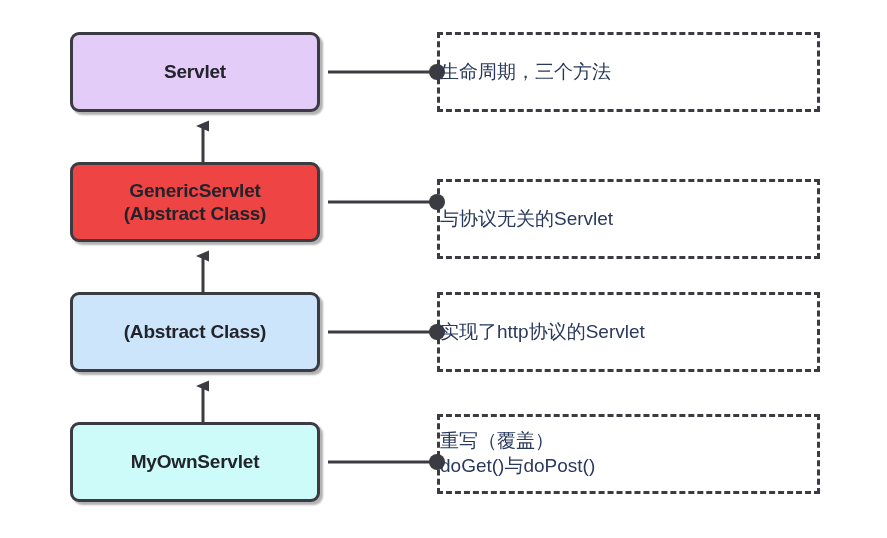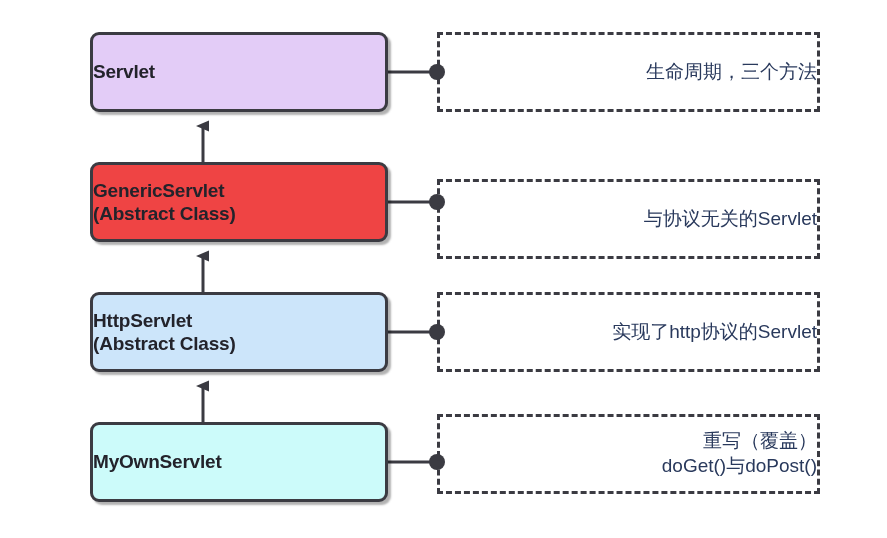--- a/index.html
+++ b/index.html
@@ -26,29 +26,29 @@
     left: 0;
     top: 0;
     width: 887px;
     height: 538px;
     pointer-events: none;
   }
 
   
   .class-box {
     position: absolute;
-    left: 90px;
-    width: 298px;
+    left: 70px;
+    width: 250px;
     height: 80px;
     box-sizing: border-box;
     border: 3px solid #3b3b42;
     border-radius: 9px;
     display: flex;
     flex-direction: column;
-    align-items: flex-start;
+    align-items: center;
     justify-content: center;
     box-shadow: 3px 3px 2px rgba(0,0,0,0.30);
     z-index: 3;
   }
   .class-box .line1,
   .class-box .line2 {
     color: #23232b;
     font-weight: bold;
     font-size: 19px;
     line-height: 1.22;
@@ -65,21 +65,21 @@
   .note-box {
     position: absolute;
     left: 437px;
     width: 383px;
     height: 80px;
     box-sizing: border-box;
     border: 3px dashed #3b3b42;
     background: transparent;
     display: flex;
     flex-direction: column;
-    align-items: flex-end;
+    align-items: flex-start;
     justify-content: center;
     z-index: 2;
   }
   .note-box .nline {
     color: #29395c;
     font-size: 19px;
     line-height: 1.30;
     white-space: nowrap;
     text-align: center;
   }
@@ -123,21 +123,20 @@
   <div class="class-box box-servlet">
     <div class="line1">Servlet</div>
   </div>
 
   <div class="class-box box-genericservlet">
     <div class="line1">GenericServlet</div>
     <div class="line2">(Abstract Class)</div>
   </div>
 
   <div class="class-box box-httpservlet">
-    <div class="line1">HttpServlet</div>
     <div class="line2">(Abstract Class)</div>
   </div>
 
   <div class="class-box box-myownservlet">
     <div class="line1">MyOwnServlet</div>
   </div>
 
   <div class="note-box note-servlet">
     <div class="nline">生命周期，三个方法</div>
   </div>

